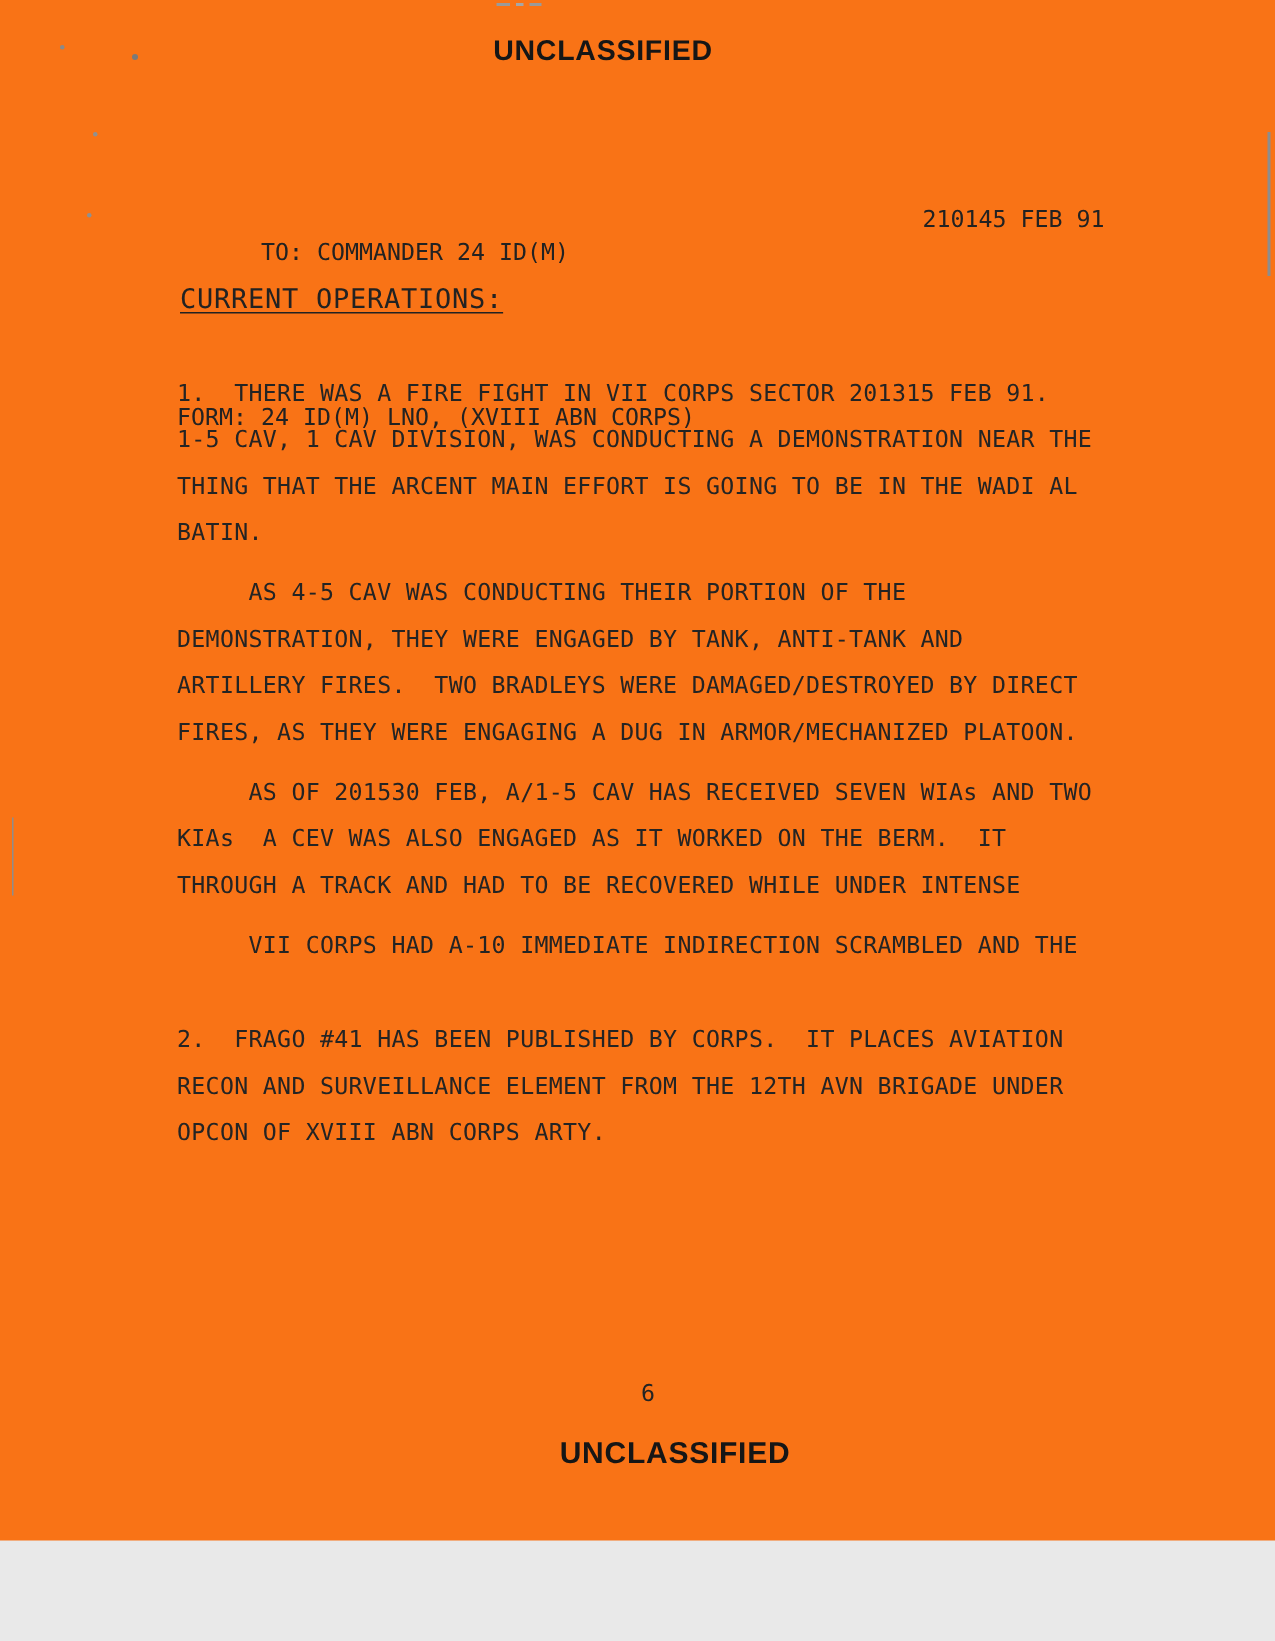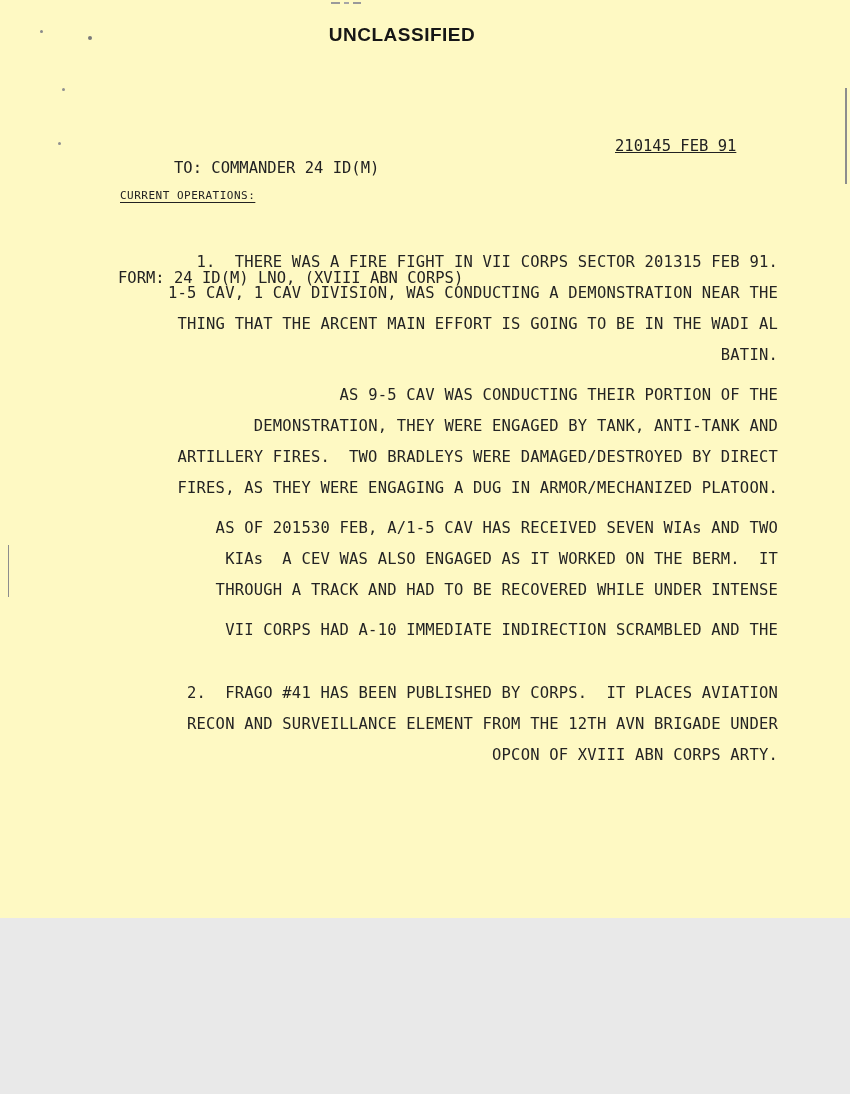--- a/index.html
+++ b/index.html
@@ -4,22 +4,22 @@
 <style>
   * { margin: 0; padding: 0; box-sizing: border-box; }
   html, body { width: 850px; height: 1094px; }
   body {
     font-family: "DejaVu Sans Mono", monospace;
     background: #e9e9e9;
   }
   .page {
     position: absolute;
     top: 0; left: 0;
-    width: 850px; height: 918px;
-    background: #fef9c3;
+    width: 850px; height: 1027px;
+    background: #f97316;
     overflow: hidden;
     color: #1f1f1f;
   }
 
   
   .header-classification {
     position: absolute;
     top: 24px; left: 0; right: 0;
     text-align: center;
     transform: translateX(-23px);
@@ -50,43 +50,41 @@
     line-height: 22px;
     white-space: pre;
     color: #222;
   }
   .address-row { position: relative; }
   .dtg {
     position: absolute;
     left: 497px;
     top: 0;
     white-space: pre;
-    text-decoration: underline;
   }
 
   
   .section-heading {
     position: absolute;
     top: 189px; left: 120px;
-    font-size: 11px;
+    font-size: 18px;
     letter-spacing: 0.5px;
     text-decoration: underline;
     text-underline-offset: 3px;
     color: #222;
     white-space: pre;
   }
 
   
   .doc-body {
     position: absolute;
     top: 247px; left: 118px;
     width: 660px;
     font-size: 15.5px;
     color: #242424;
-    text-align: right;
   }
   .line {
     line-height: 31px;
     white-space: pre;
     letter-spacing: 0.2px;
   }
   .paragraph + .paragraph { margin-top: 9px; }
   .paragraph:last-child { margin-top: 32px; }
 
   .page-number {
@@ -158,21 +156,21 @@
   <div class="section-heading">CURRENT OPERATIONS:</div>
 
   <div class="doc-body" id="doc-body">
       <div class="paragraph">
         <div class="line">1.  THERE WAS A FIRE FIGHT IN VII CORPS SECTOR 201315 FEB 91.</div>
         <div class="line">1-5 CAV, 1 CAV DIVISION, WAS CONDUCTING A DEMONSTRATION NEAR THE</div>
         <div class="line">THING THAT THE ARCENT MAIN EFFORT IS GOING TO BE IN THE WADI AL</div>
         <div class="line">BATIN.</div>
       </div>
       <div class="paragraph">
-        <div class="line">     AS 9-5 CAV WAS CONDUCTING THEIR PORTION OF THE</div>
+        <div class="line">     AS 4-5 CAV WAS CONDUCTING THEIR PORTION OF THE</div>
         <div class="line">DEMONSTRATION, THEY WERE ENGAGED BY TANK, ANTI-TANK AND</div>
         <div class="line">ARTILLERY FIRES.  TWO BRADLEYS WERE DAMAGED/DESTROYED BY DIRECT</div>
         <div class="line">FIRES, AS THEY WERE ENGAGING A DUG IN ARMOR/MECHANIZED PLATOON.</div>
       </div>
       <div class="paragraph">
         <div class="line">     AS OF 201530 FEB, A/1-5 CAV HAS RECEIVED SEVEN WIAs AND TWO</div>
         <div class="line">KIAs  A CEV WAS ALSO ENGAGED AS IT WORKED ON THE BERM.  IT</div>
         <div class="line">THROUGH A TRACK AND HAD TO BE RECOVERED WHILE UNDER INTENSE</div>
       </div>
       <div class="paragraph">

